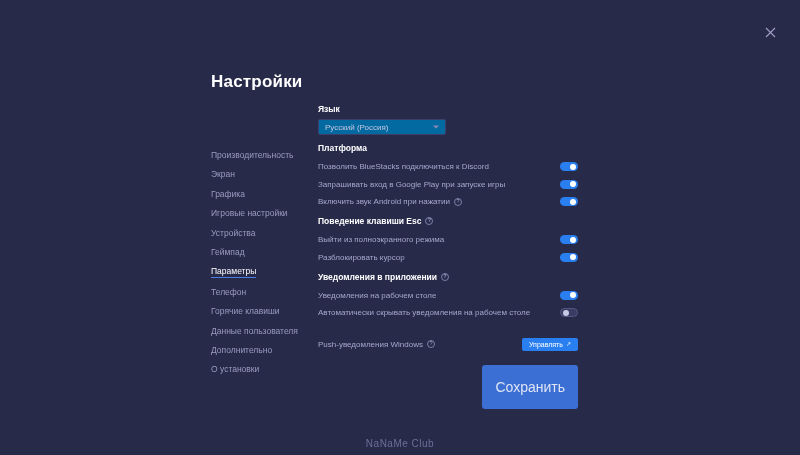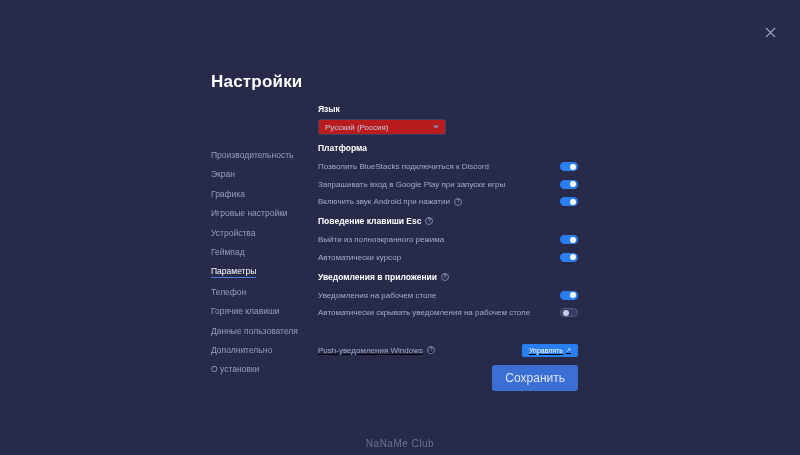--- a/index.html
+++ b/index.html
@@ -62,21 +62,21 @@
   }
 
   .field-label {
     font-size: 8.5px; font-weight: bold;
     color: #ffffff; margin-bottom: 5px;
   }
 
   .select-box {
     position: relative;
     width: 128px; height: 16px;
-    background: #b91c1c;
+    background: #0369a1;
     border: 1px solid #3c3f69;
     border-radius: 2px;
     display: flex; align-items: center;
     padding: 0 6px;
     cursor: pointer;
   }
   .select-value {
     font-size: 8px; color: #c3c5e0;
   }
   .select-caret {
@@ -135,23 +135,22 @@
     border-radius: 50%;
     background: #ffffff;
   }
   .toggle.on  .knob { right: 2px; }
   .toggle.off .knob { left: 1.5px; top: 1px; background: #c9cbe4; }
 
   
   .push-row {
     display: flex; align-items: center;
     justify-content: space-between;
-    margin-top: 24px;
+    margin-top: 18px;
     height: 14px;
-    text-decoration: underline;
   }
   .manage-btn {
     background: #2a7ff0;
     color: #ffffff;
     font-size: 7px;
     border: none; border-radius: 2px;
     padding: 3px 7px;
     display: inline-flex; align-items: center; gap: 3px;
     cursor: pointer;
     white-space: nowrap;
@@ -160,23 +159,23 @@
 
   
   .save-wrap {
     position: absolute; left: 318px; top: 365px;
     width: 260px;
     display: flex; justify-content: flex-end;
   }
   .save-btn {
     background: #3b6fd4;
     color: #dfe4f5;
-    font-size: 12px;
+    font-size: 14px;
     border: none; border-radius: 3px;
-    padding: 6px 13px;
+    padding: 14px 13px;
     cursor: pointer;
   }
 
   
   .watermark {
     position: absolute; left: 0; top: 438px;
     width: 800px; text-align: center;
     font-size: 10px;
     color: #6d7096;
     letter-spacing: .5px;
@@ -263,21 +262,21 @@
           <div class="row">
             <span class="row-label">
               <span>Выйти из полноэкранного режима</span>
             </span>
             <div class="toggle on">
               <span class="knob"></span>
             </div>
           </div>
           <div class="row">
             <span class="row-label">
-              <span>Автоматически курсор</span>
+              <span>Разблокировать курсор</span>
             </span>
             <div class="toggle on">
               <span class="knob"></span>
             </div>
           </div>
         </div>
     </div>
 
     <div class="section">
       <div class="section-title">

